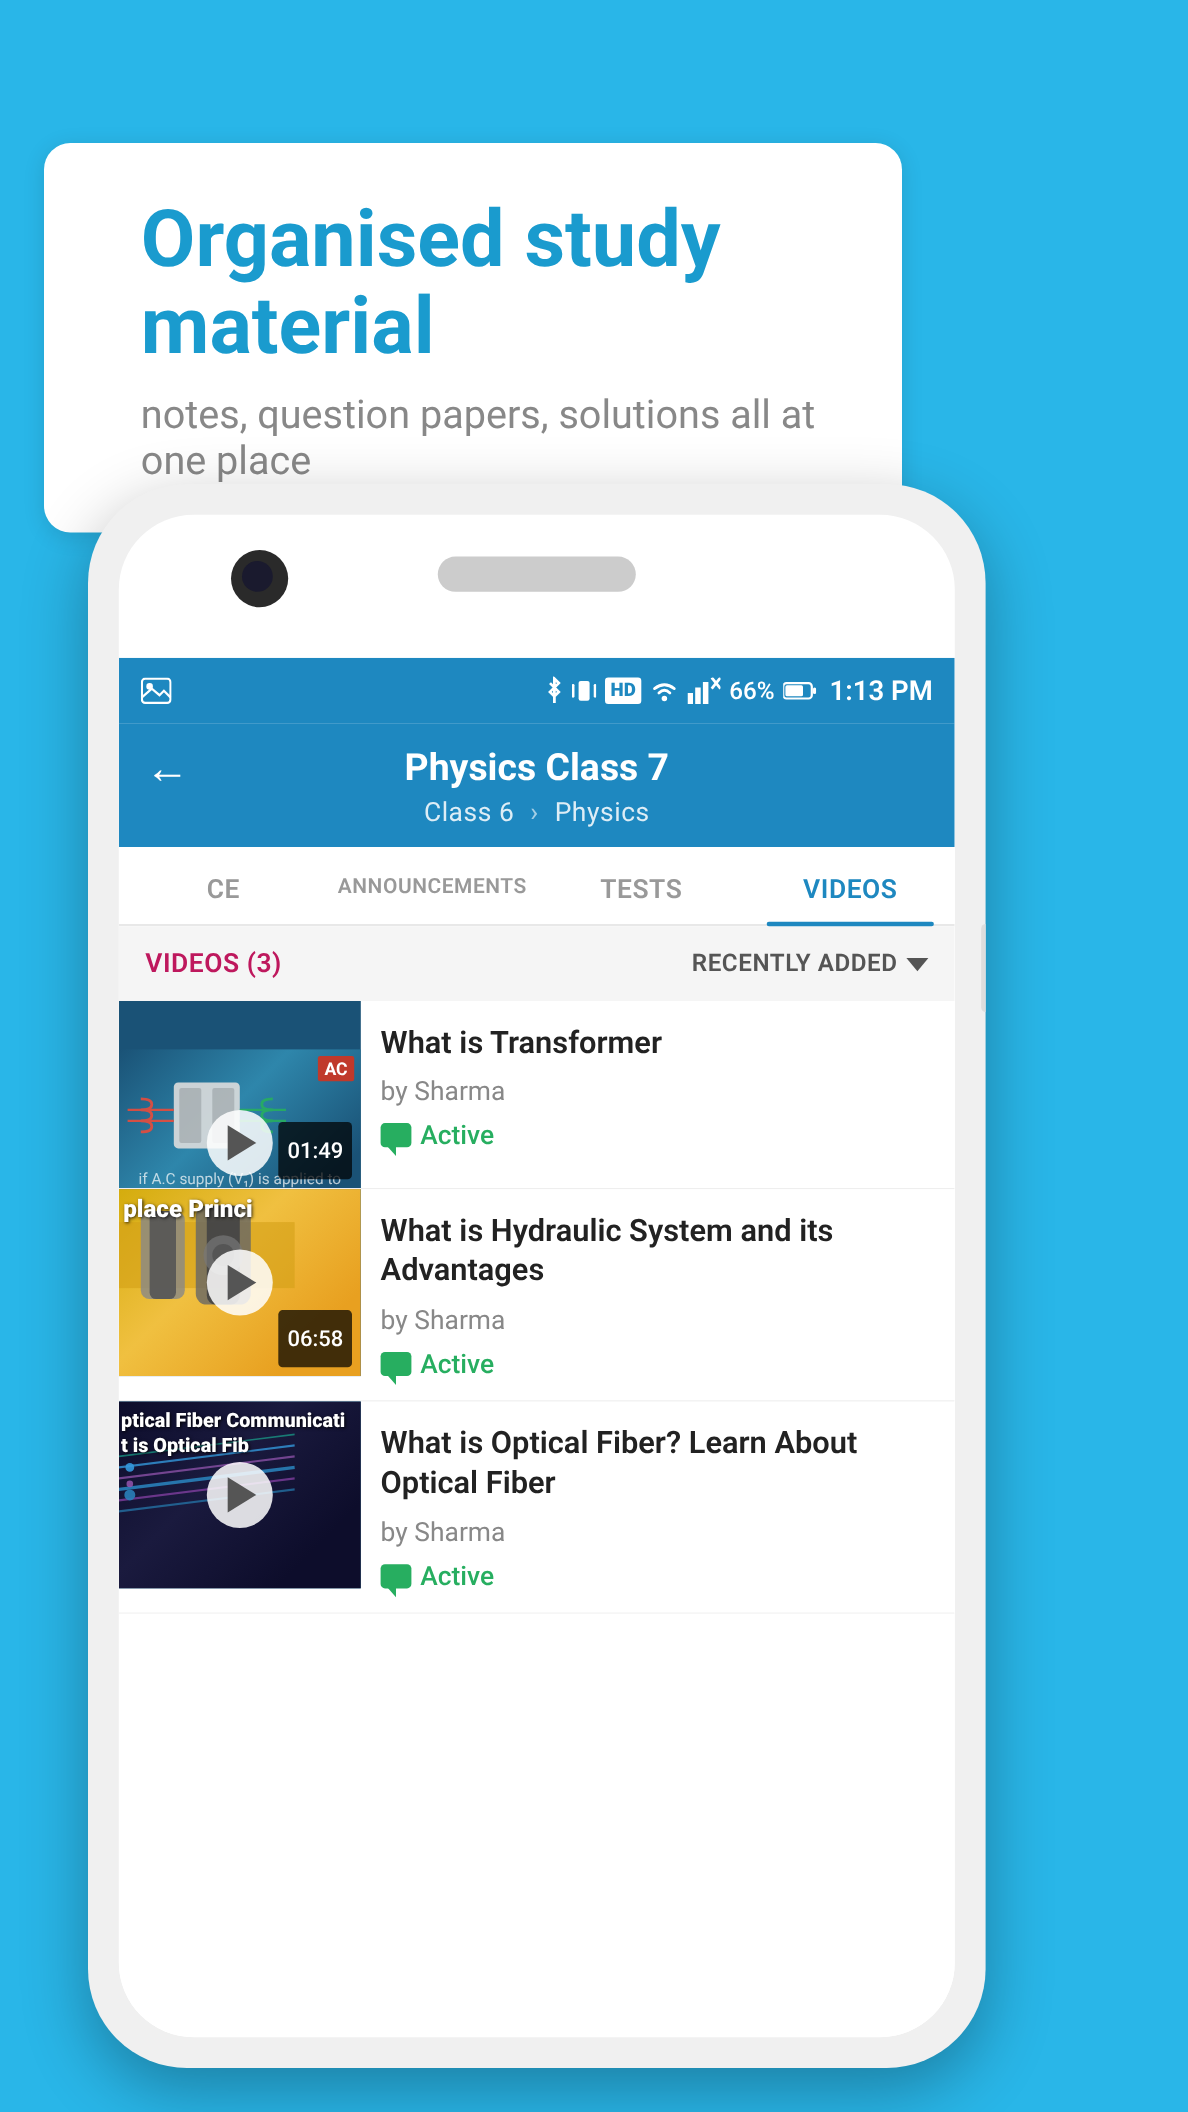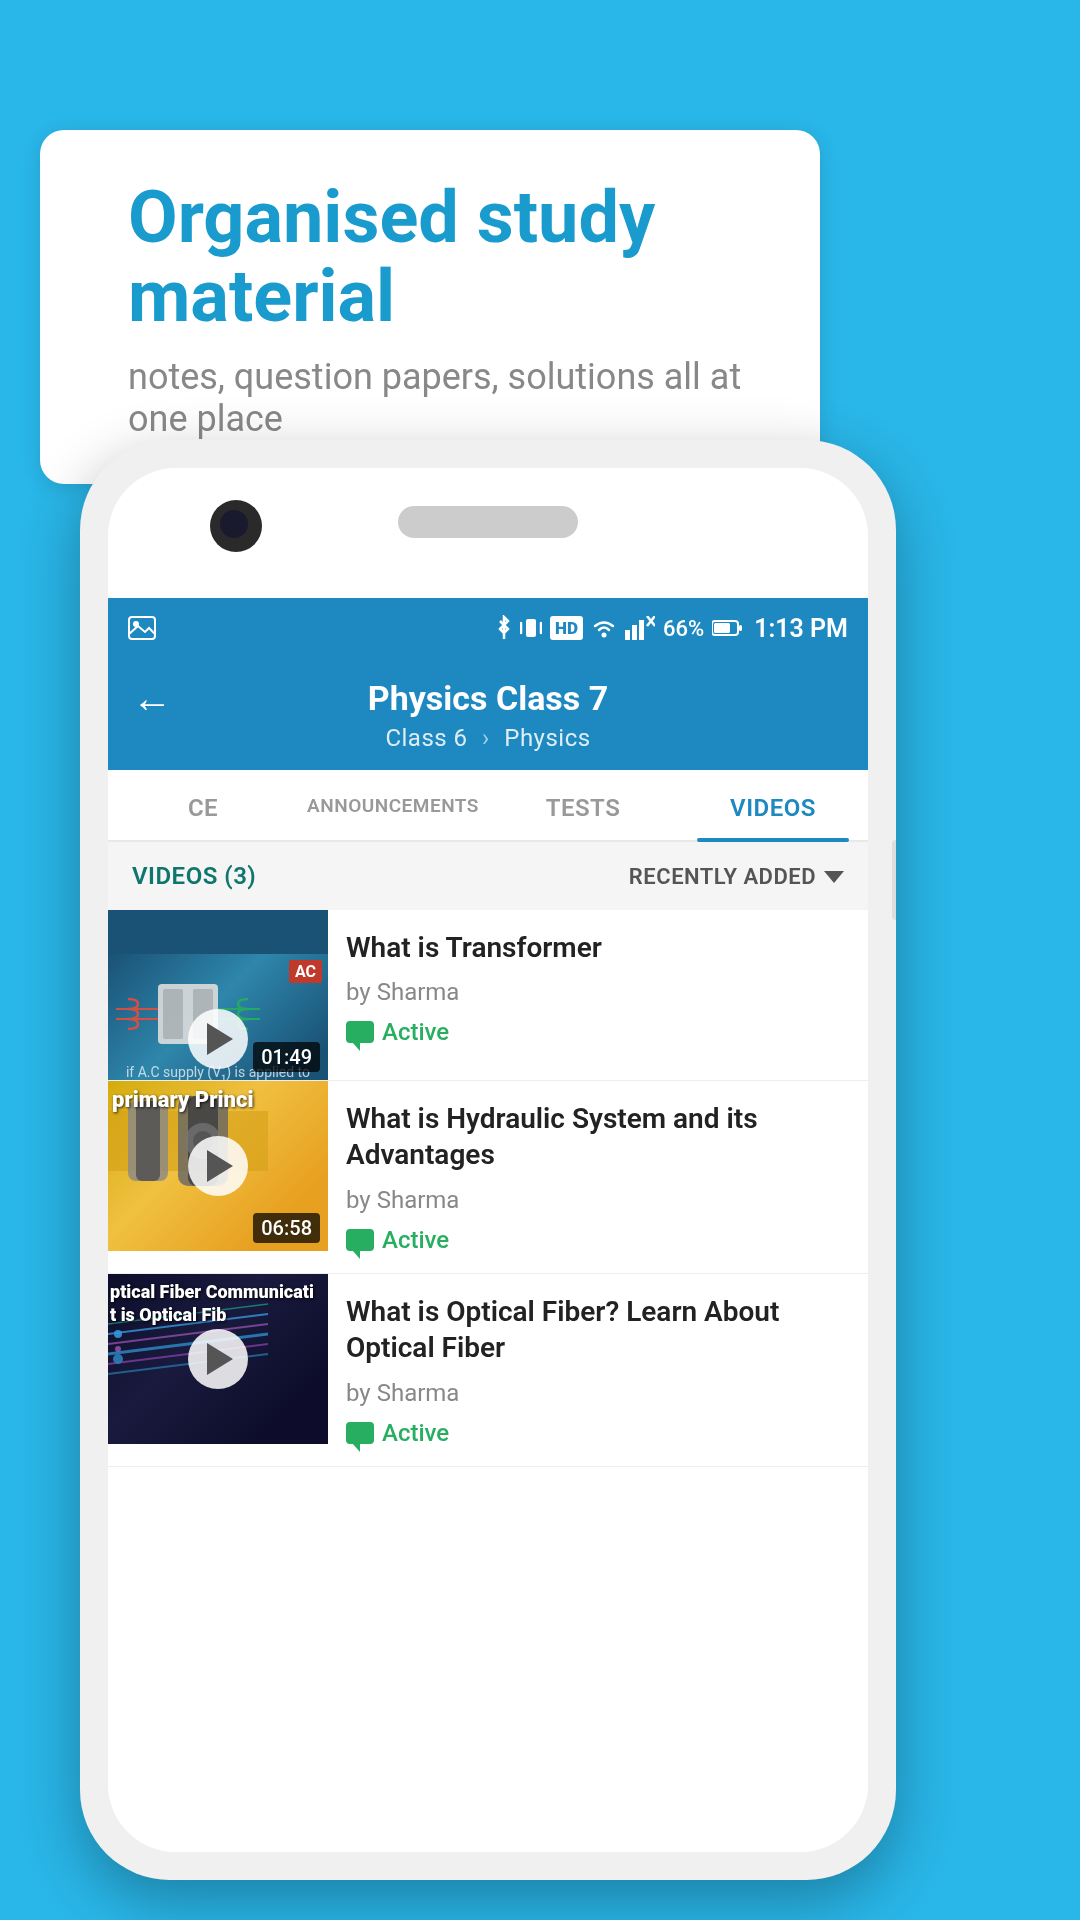--- a/index.html
+++ b/index.html
@@ -220,21 +220,21 @@
     .list-header {
       background: #f5f5f5;
       display: flex;
       align-items: center;
       justify-content: space-between;
       padding: 20px 24px;
     }
     .list-count {
       font-size: 24px;
       font-weight: 600;
-      color: #0f766e;
+      color: #be185d;
       letter-spacing: 0.5px;
     }
     .sort-btn {
       display: flex;
       align-items: center;
       gap: 8px;
       font-size: 22px;
       font-weight: 600;
       color: #555;
       cursor: pointer;
@@ -315,21 +315,21 @@
       margin-left: 4px;
     }
     .duration-badge {
       position: absolute;
       bottom: 8px;
       right: 8px;
       background: rgba(0,0,0,0.72);
       color: white;
       font-size: 20px;
       font-weight: 500;
-      padding: 3px 8px;
+      padding: 14px 8px;
       border-radius: 4px;
     }
     .thumb-ac-badge {
       position: absolute;
       top: 6px;
       right: 6px;
       background: #c0392b;
       color: white;
       font-size: 16px;
       font-weight: 700;
@@ -533,21 +533,21 @@
 
               <svg width="160" height="120" viewBox="0 0 160 120" style="position:absolute;left:0;top:0;">
                 <rect x="0" y="30" width="160" height="60" fill="#d4a017" opacity="0.6"></rect>
                 <rect x="20" y="20" width="40" height="80" rx="8" fill="#888" opacity="0.8"></rect>
                 <rect x="28" y="20" width="24" height="80" rx="6" fill="#555" opacity="0.9"></rect>
                 <rect x="70" y="15" width="50" height="90" rx="10" fill="#666" opacity="0.8"></rect>
                 <rect x="80" y="15" width="30" height="90" rx="8" fill="#444" opacity="0.9"></rect>
                 <circle cx="95" cy="60" r="18" fill="#777" opacity="0.7"></circle>
                 <circle cx="95" cy="60" r="10" fill="#555"></circle>
               </svg>
-              <div style="position:absolute;top:6px;left:4px;color:white;font-size:22px;font-weight:900;text-shadow:1px 1px 3px rgba(0,0,0,0.8);">primary Princi</div>
+              <div style="position:absolute;top:6px;left:4px;color:white;font-size:22px;font-weight:900;text-shadow:1px 1px 3px rgba(0,0,0,0.8);">place Princi</div>
               <div class="play-btn">
                 <div class="play-triangle"></div>
               </div>
             </div>
             <div class="duration-badge">06:58</div>
           </div>
           <div class="video-info">
             <div class="video-title">What is Hydraulic System and its Advantages</div>
             <div class="video-author">by Sharma</div>
             <div class="active-badge">

